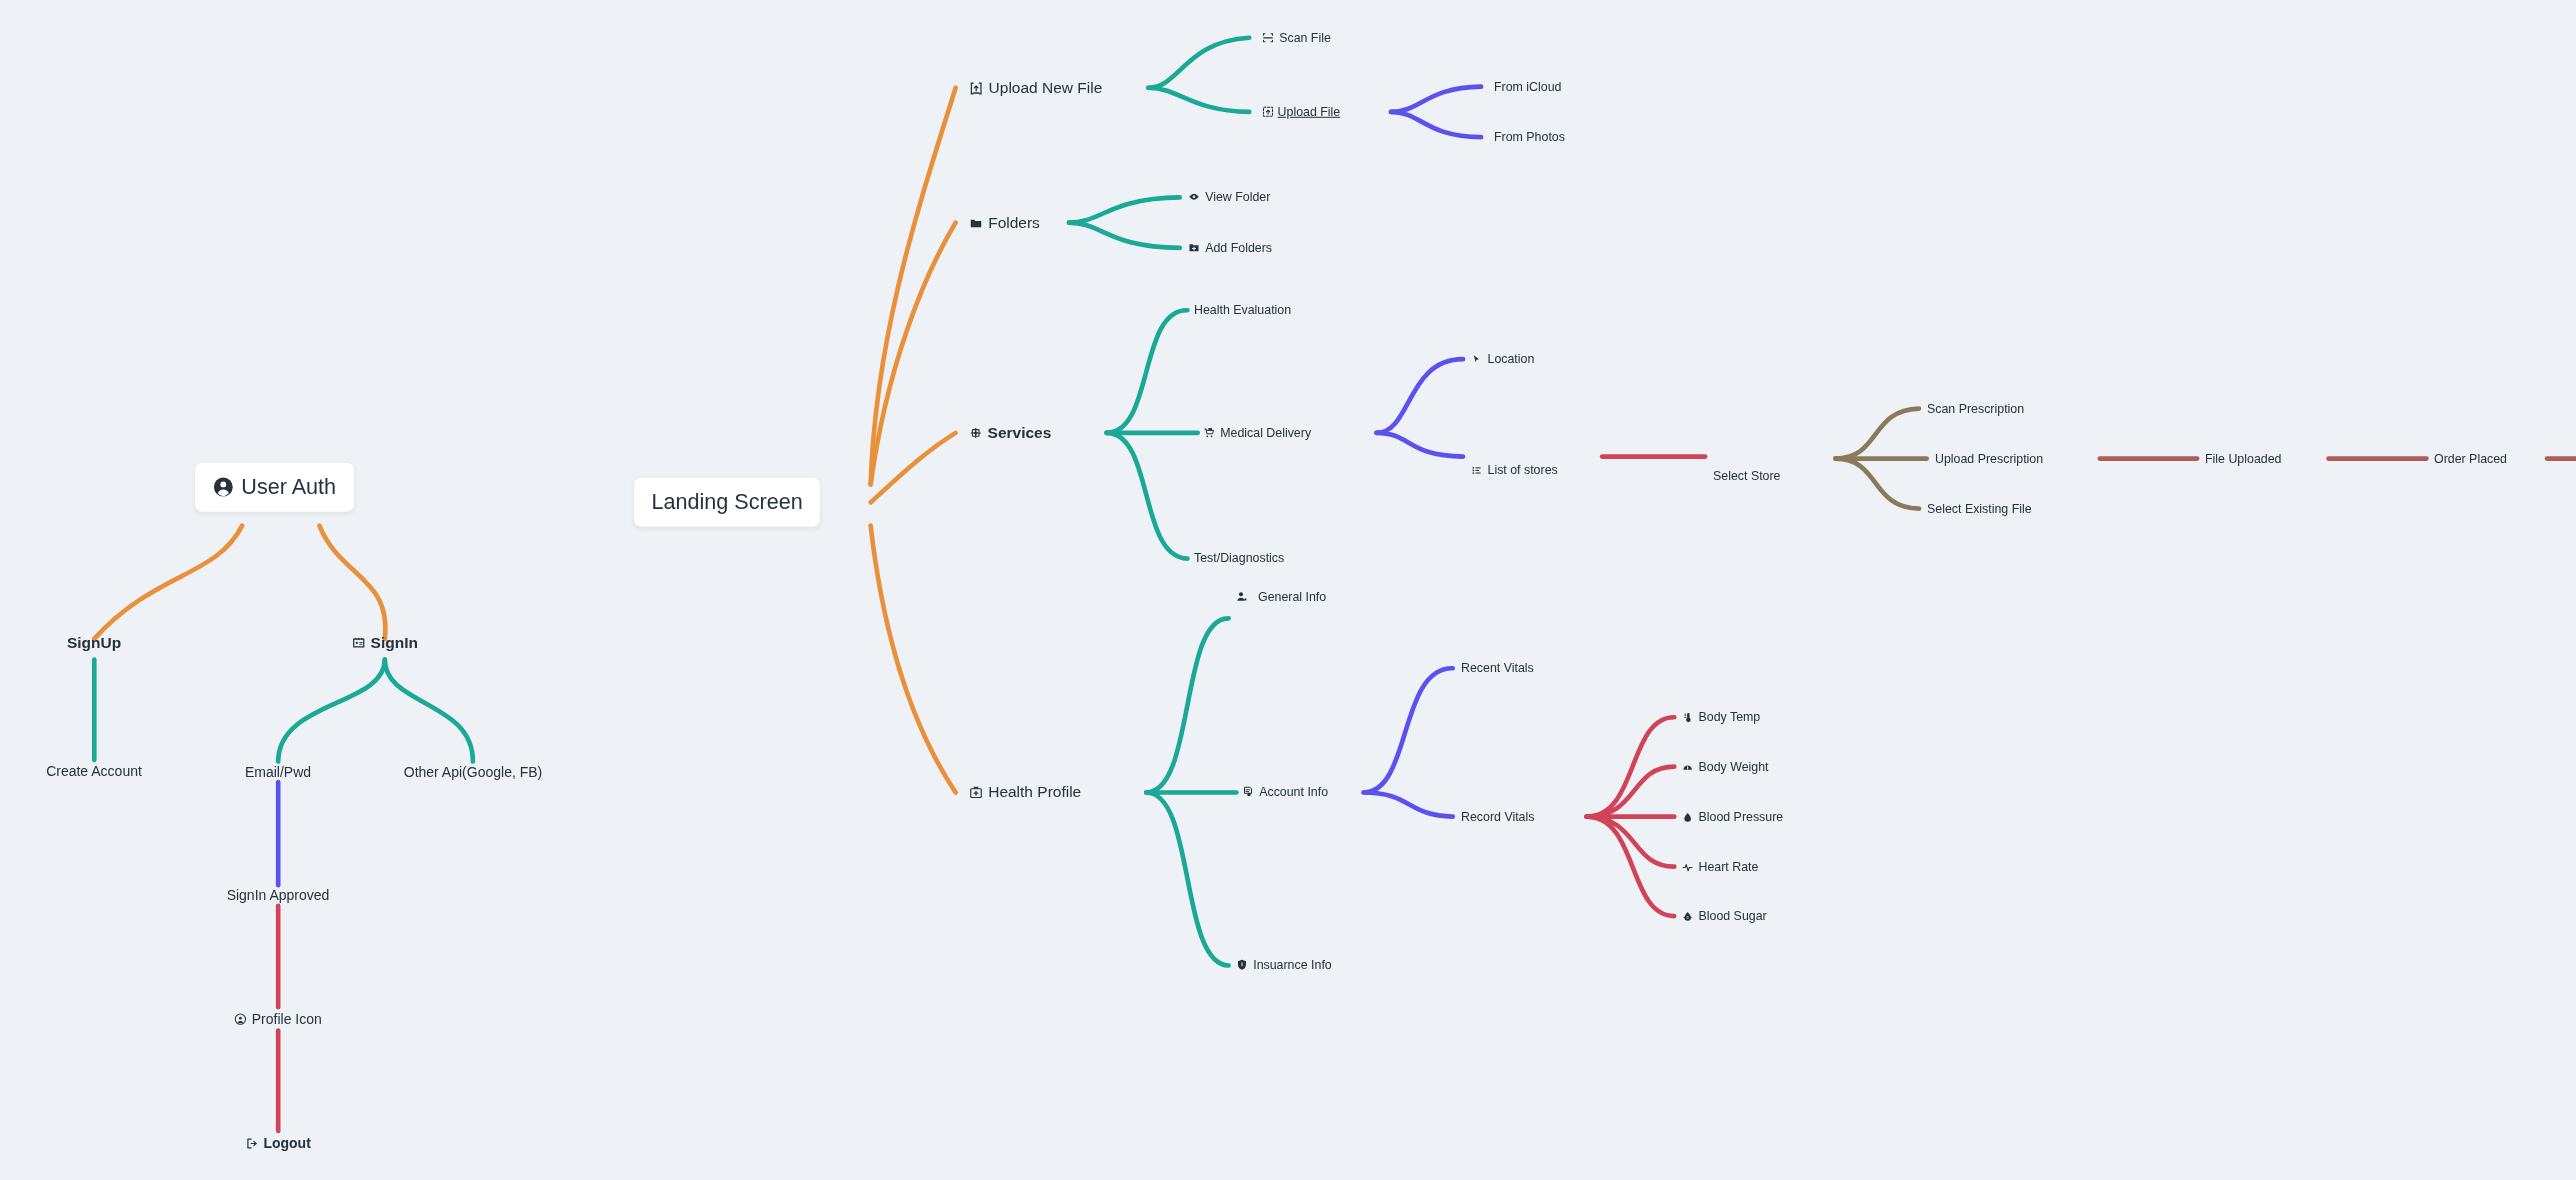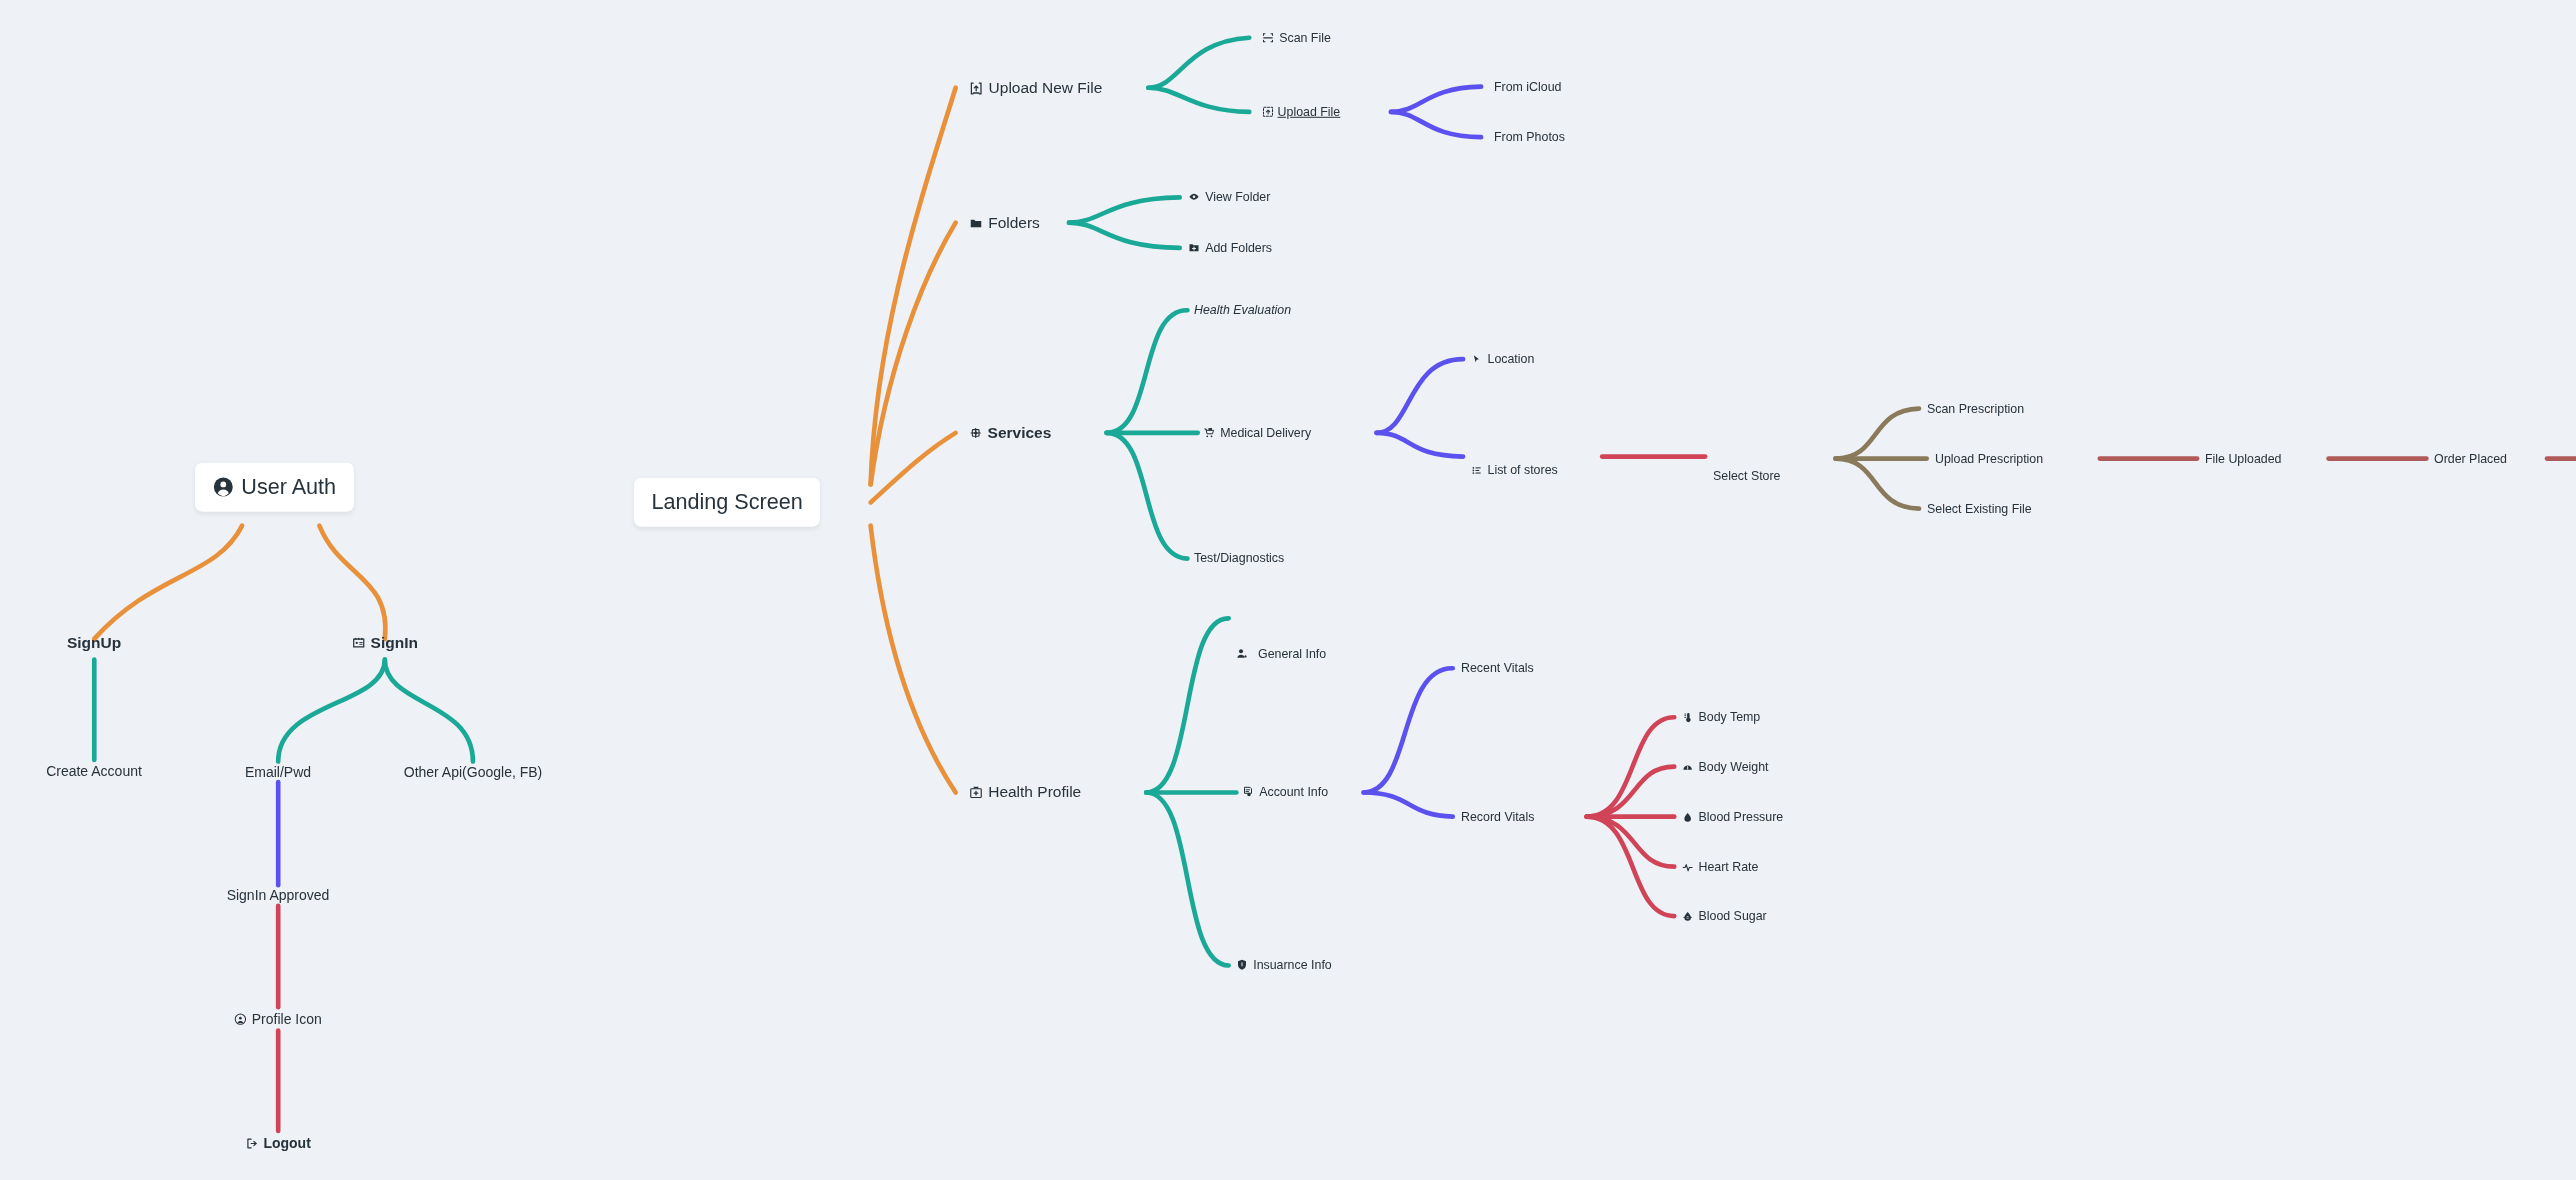--- a/index.html
+++ b/index.html
@@ -280,21 +280,21 @@
     <span class="ico">
       <svg width="13.4" height="13.4" viewBox="0 0 24 24" fill="none" stroke="#26323c" stroke-width="2">
         <rect x="6" y="6" width="12" height="12" rx="1.5"></rect>
         <path d="M12 3v18M3 12h18" stroke-width="2"></path>
         <path d="M12 8.5v7M8.5 12h7" stroke-width="2.6"></path>
       </svg>
     </span>
     <span class="lbl">Services</span>
   </div>
 
-  <div class="node n-sm" style="left:1194px; top:310px;font-style:italic;">
+  <div class="node n-sm" style="left:1194px; top:310px;">
     <span class="lbl">Health Evaluation</span>
   </div>
 
   <div class="node n-sm" style="left:1203px; top:433px;">
     <span class="ico">
       <svg width="12" height="12" viewBox="0 0 24 24" fill="#26323c">
         <path d="M3 4h2l1.2 3H21l-2 7H8L6 4" fill="none" stroke="#26323c" stroke-width="2" stroke-linejoin="round"></path>
         <rect x="11" y="2.5" width="7" height="4.8"></rect>
         <circle cx="8.5" cy="19" r="1.7"></circle>
           <circle cx="17" cy="19" r="1.7"></circle>
@@ -358,21 +358,21 @@
     <span class="ico">
       <svg width="14" height="14" viewBox="0 0 24 24" fill="none" stroke="#26323c" stroke-width="2">
         <rect x="3" y="6" width="18" height="15" rx="1.5"></rect>
         <path d="M9 6V3.5h6V6"></path>
         <path d="M12 10.5v6M9 13.5h6" stroke-width="2.4" stroke-linecap="round"></path>
       </svg>
     </span>
     <span class="lbl">Health Profile</span>
   </div>
 
-  <div class="node n-sm" style="left:1236px; top:654px;gap:10px;">
+  <div class="node n-sm" style="left:1236px; top:597px;gap:10px;">
     <span class="ico">
       <svg width="12" height="12" viewBox="0 0 24 24" fill="#26323c">
         <circle cx="10" cy="7" r="4"></circle>
         <path d="M2.5 20c.8-4 3.8-6 7.5-6s6.7 2 7.5 6z"></path>
         <path d="M19 14l.9 1.9 2.1.3-1.5 1.5.4 2.1-1.9-1-1.9 1 .4-2.1-1.5-1.5 2.1-.3z"></path>
       </svg>
     </span>
     <span class="lbl">General Info</span>
   </div>
 

